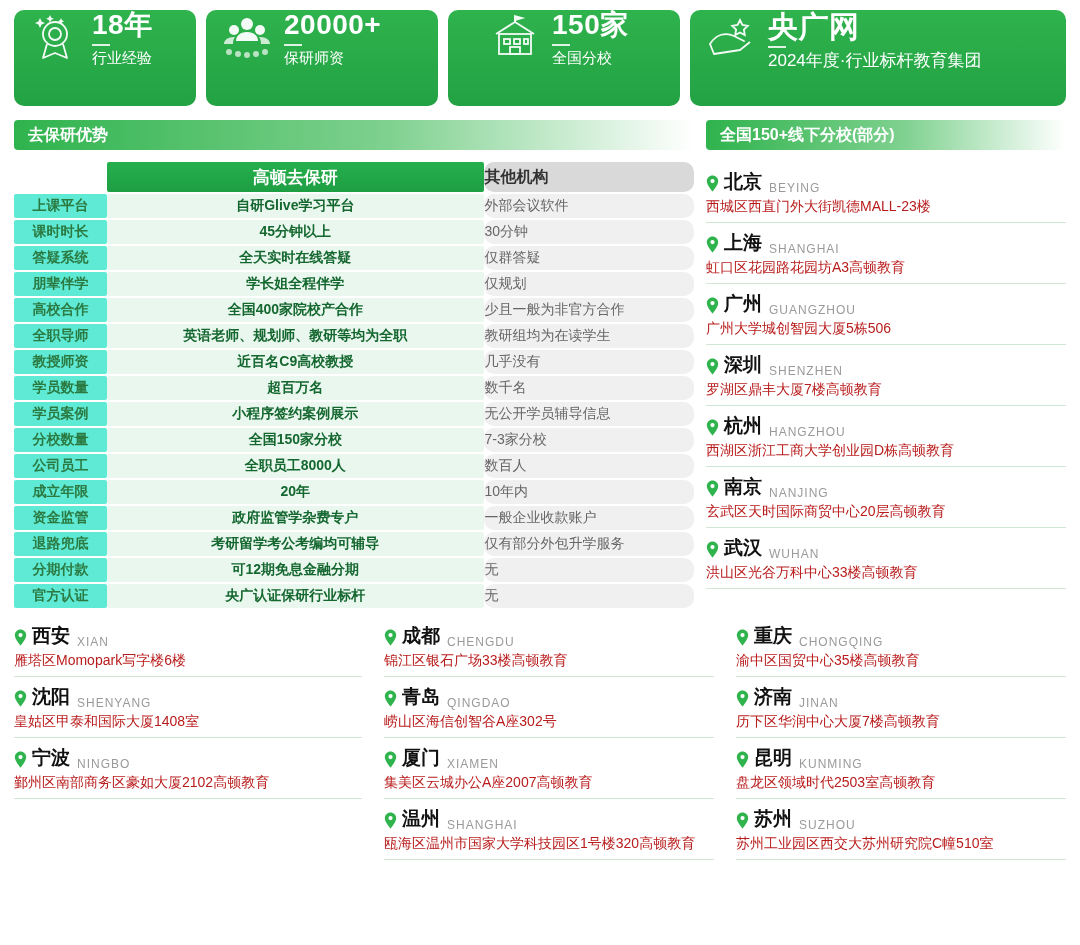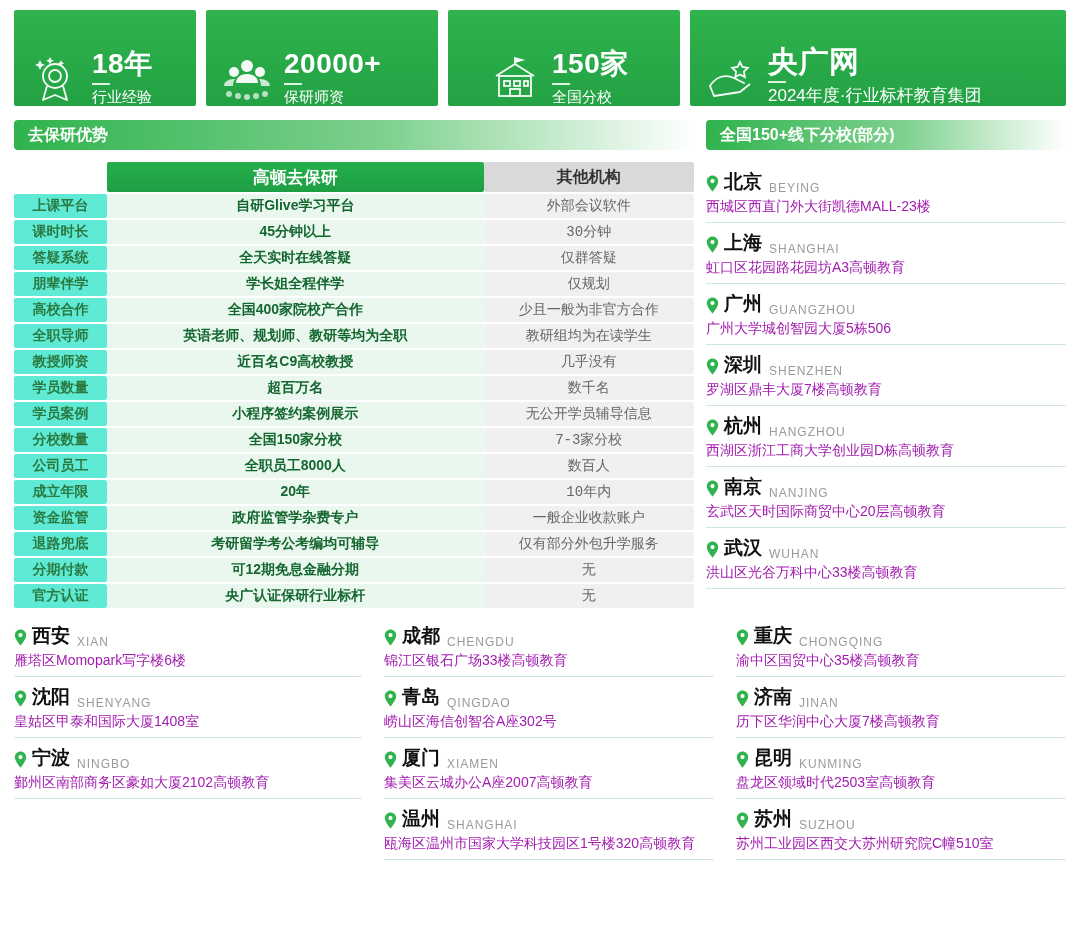--- a/index.html
+++ b/index.html
@@ -11,22 +11,22 @@
     color: #222;
     overflow: hidden;
   }
   .page { position: relative; width: 1080px; height: 945px; padding: 10px 14px 0 14px; }
 
   
   .badges { display: flex; gap: 10px; height: 96px; }
   .badge {
     background: #28a745;
     background: linear-gradient(180deg,#2fb34d 0%, #23a244 100%);
-    border-radius: 2px;
-    display: flex; align-items: flex-end;
+    border-radius: 10px;
+    display: flex; align-items: flex-start;
     padding: 0 14px;
     color: #fff;
     position: relative;
   }
   .badge.b1 { width: 182px; }
   .badge.b2 { width: 232px; }
   .badge.b3 { width: 232px; padding-left: 40px; }
   .badge.b4 { flex: 1; }
   .badge-icon { width: 54px; height: 54px; flex: 0 0 54px; margin-right: 10px; opacity: .95; }
   .badge-text { display: flex; flex-direction: column; justify-content: center; }
@@ -57,38 +57,38 @@
   table.cmp td { height: 24px; }
   td.lbl {
     width: 92px; background: #5eead4; color: #2b7a42; font-weight: bold;
     text-align: center; font-size: 14px; border-radius: 2px;
   }
   td.ours {
     background: #eaf7ef; color: #14672f; font-weight: bold; text-align: center;
     width: 372px; border-radius: 2px;
   }
   td.others {
-    background: #f0f0f0; color: #666; text-align: center; width: 208px; border-radius: 2px; font-family: Liberation Mono, monospace;
+    background: #f0f0f0; color: #666; text-align: left; width: 208px; border-radius: 10px;
   }
   tr.hdr td.lbl { background: #ffffff; }
   tr.hdr td.ours {
     background: #16a34a; background: linear-gradient(180deg,#25b04c,#1e9e43);
     color: #fff; font-size: 17px; font-weight: bold; height: 30px;
   }
   tr.hdr td.others { background: #d9d9d9; color: #333; font-size: 16px; font-weight: bold; height: 30px; }
 
   
   .campus { padding-top: 2px; }
   .campus-item { padding: 7px 0 6px 0; border-bottom: 1px solid #cfe8d6; }
   .campus-item:last-child { border-bottom: 1px solid #cfe8d6; }
   .campus-head { display: flex; align-items: flex-end; }
   .pin { color: #2fb34d; font-size: 16px; margin-right: 5px; line-height: 1; }
   .city { font-size: 19px; font-weight: bold; color: #111; margin-right: 7px; }
   .pinyin { font-size: 12px; color: #9a9a9a; letter-spacing: 1px; }
-  .addr { font-size: 14px; color: #a21caf; margin-top: 3px; }
+  .addr { font-size: 14px; color: #b91c1c; margin-top: 3px; }
 
   
   .bottom { display: flex; gap: 22px; margin-top: 6px; }
   .bottom .bcol { flex: 1; }
   .bottom .bcol.c1 { width: 348px; flex: 0 0 348px; }
   .bottom .bcol.c2 { width: 330px; flex: 0 0 330px; }
   .bcol .campus-item { padding: 7px 0 6px 0; }
 </style>
 </head>
 <body>

